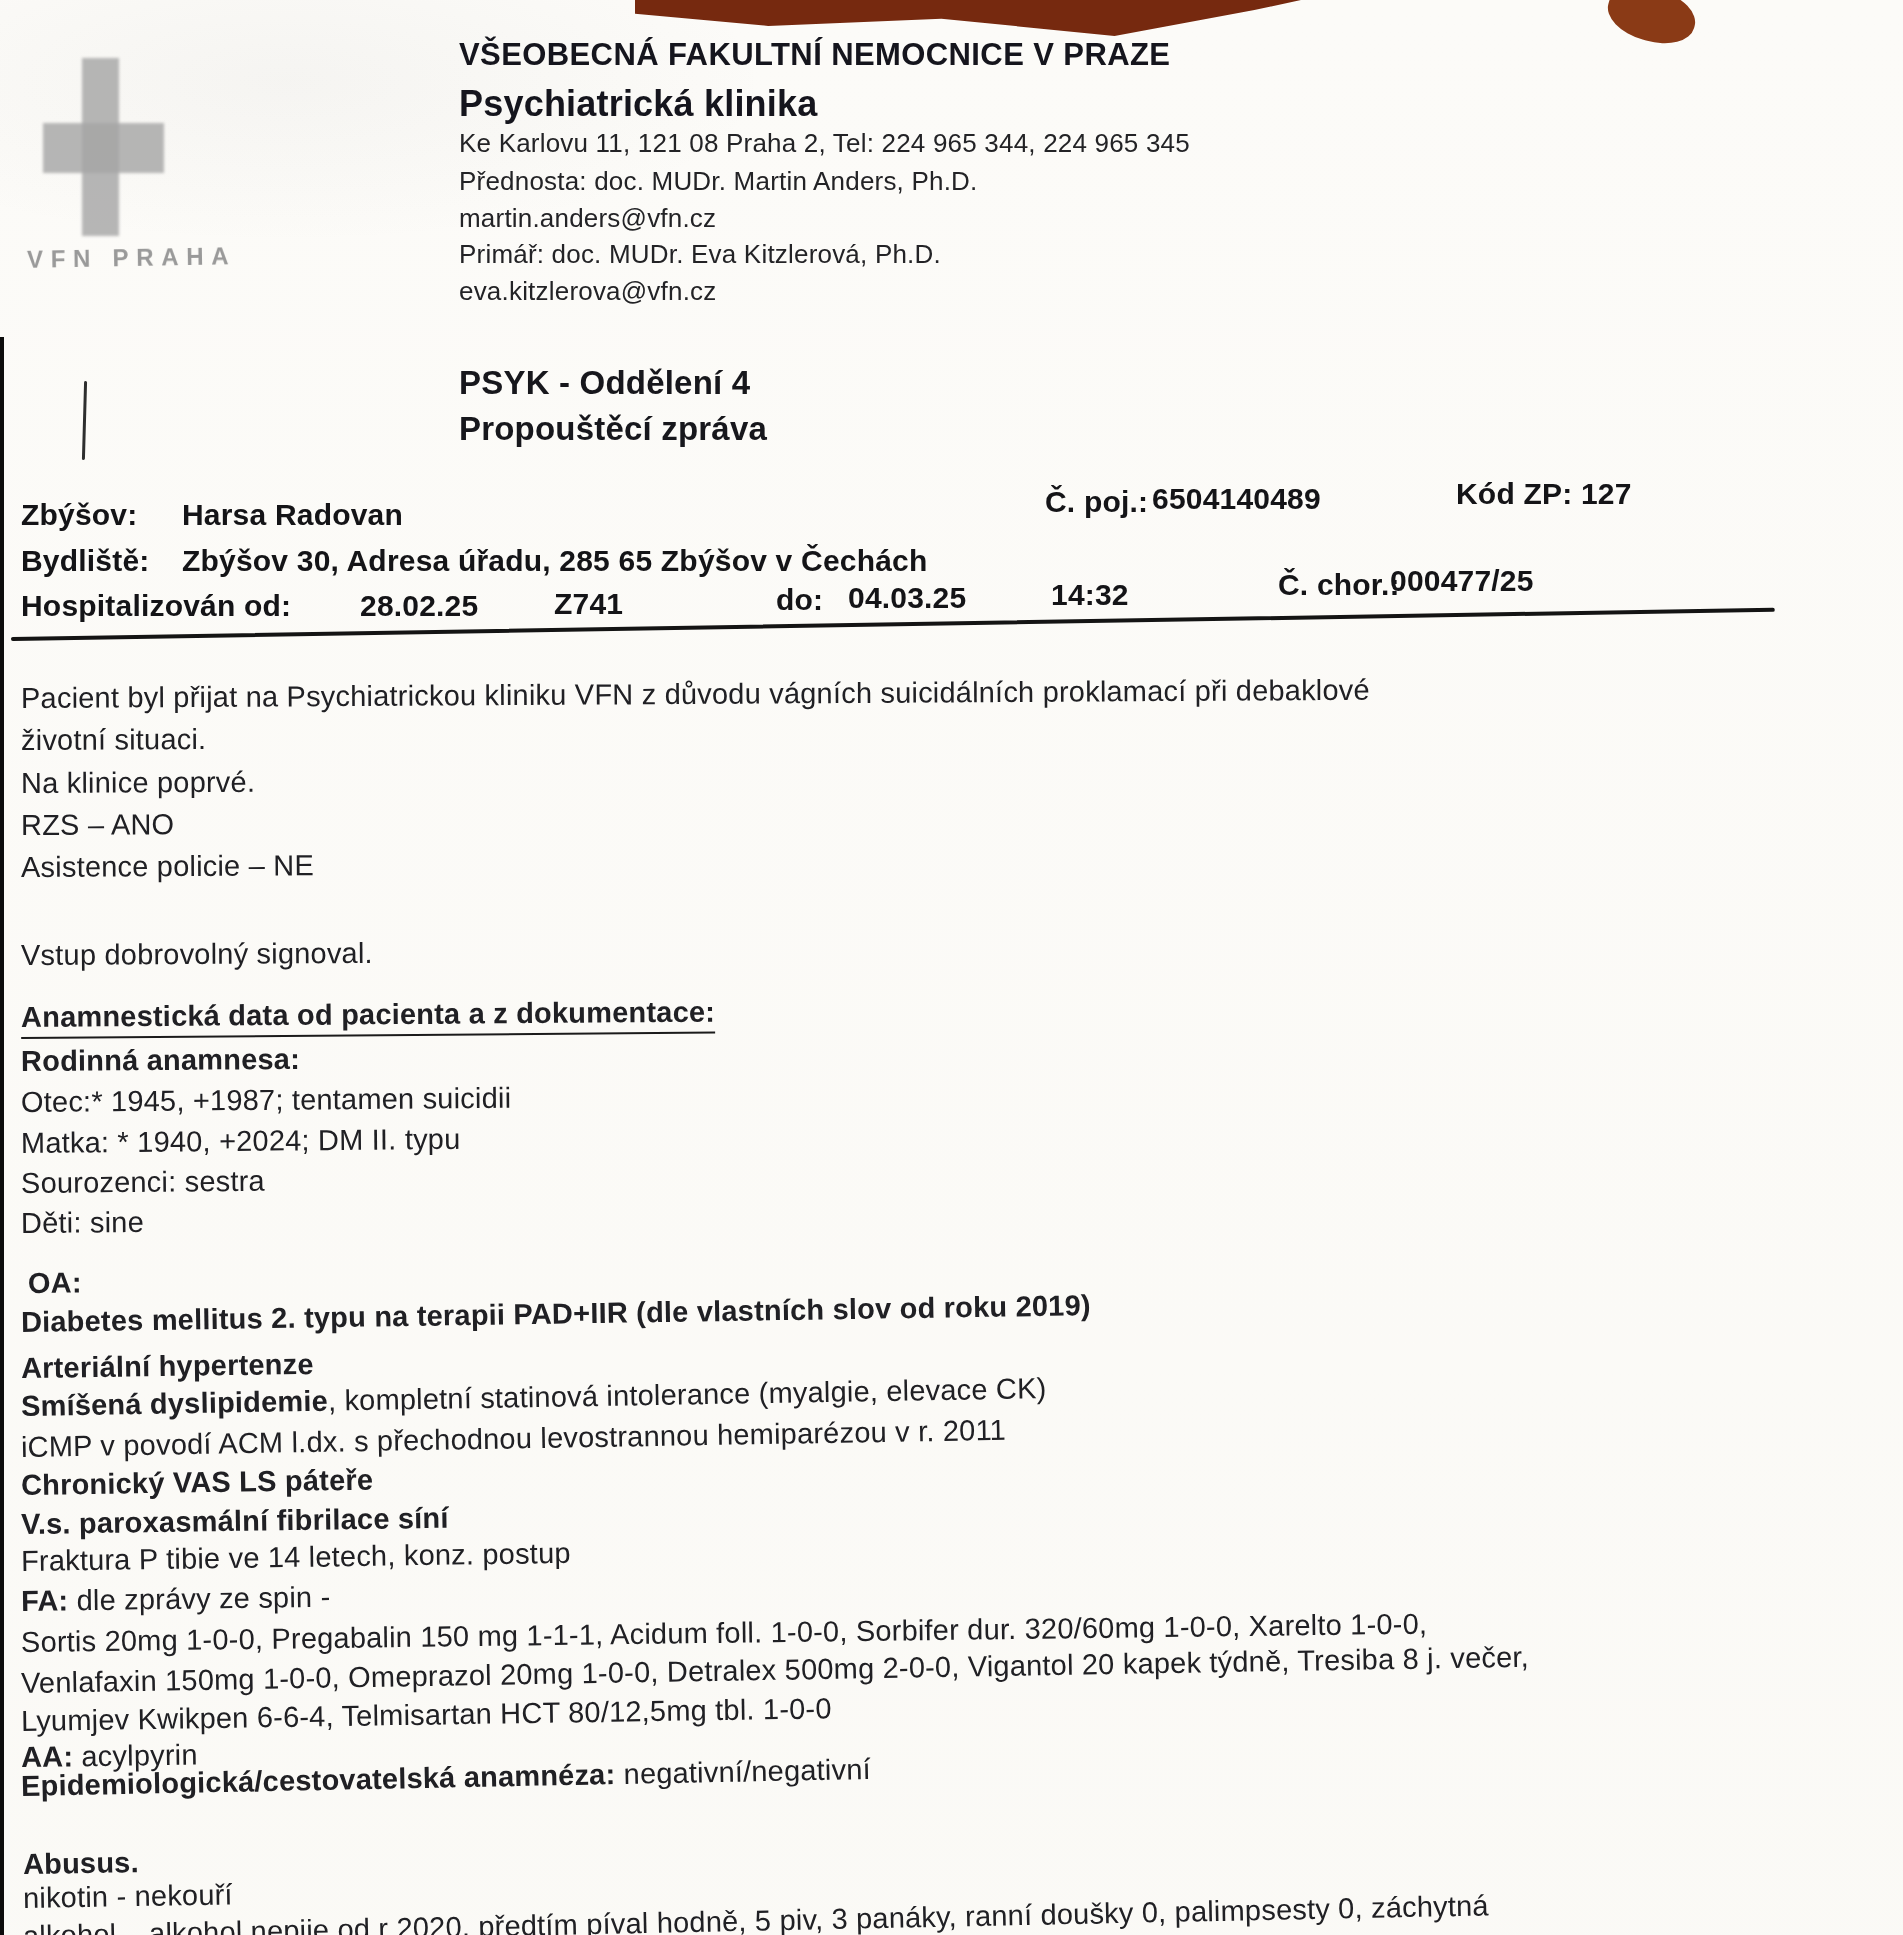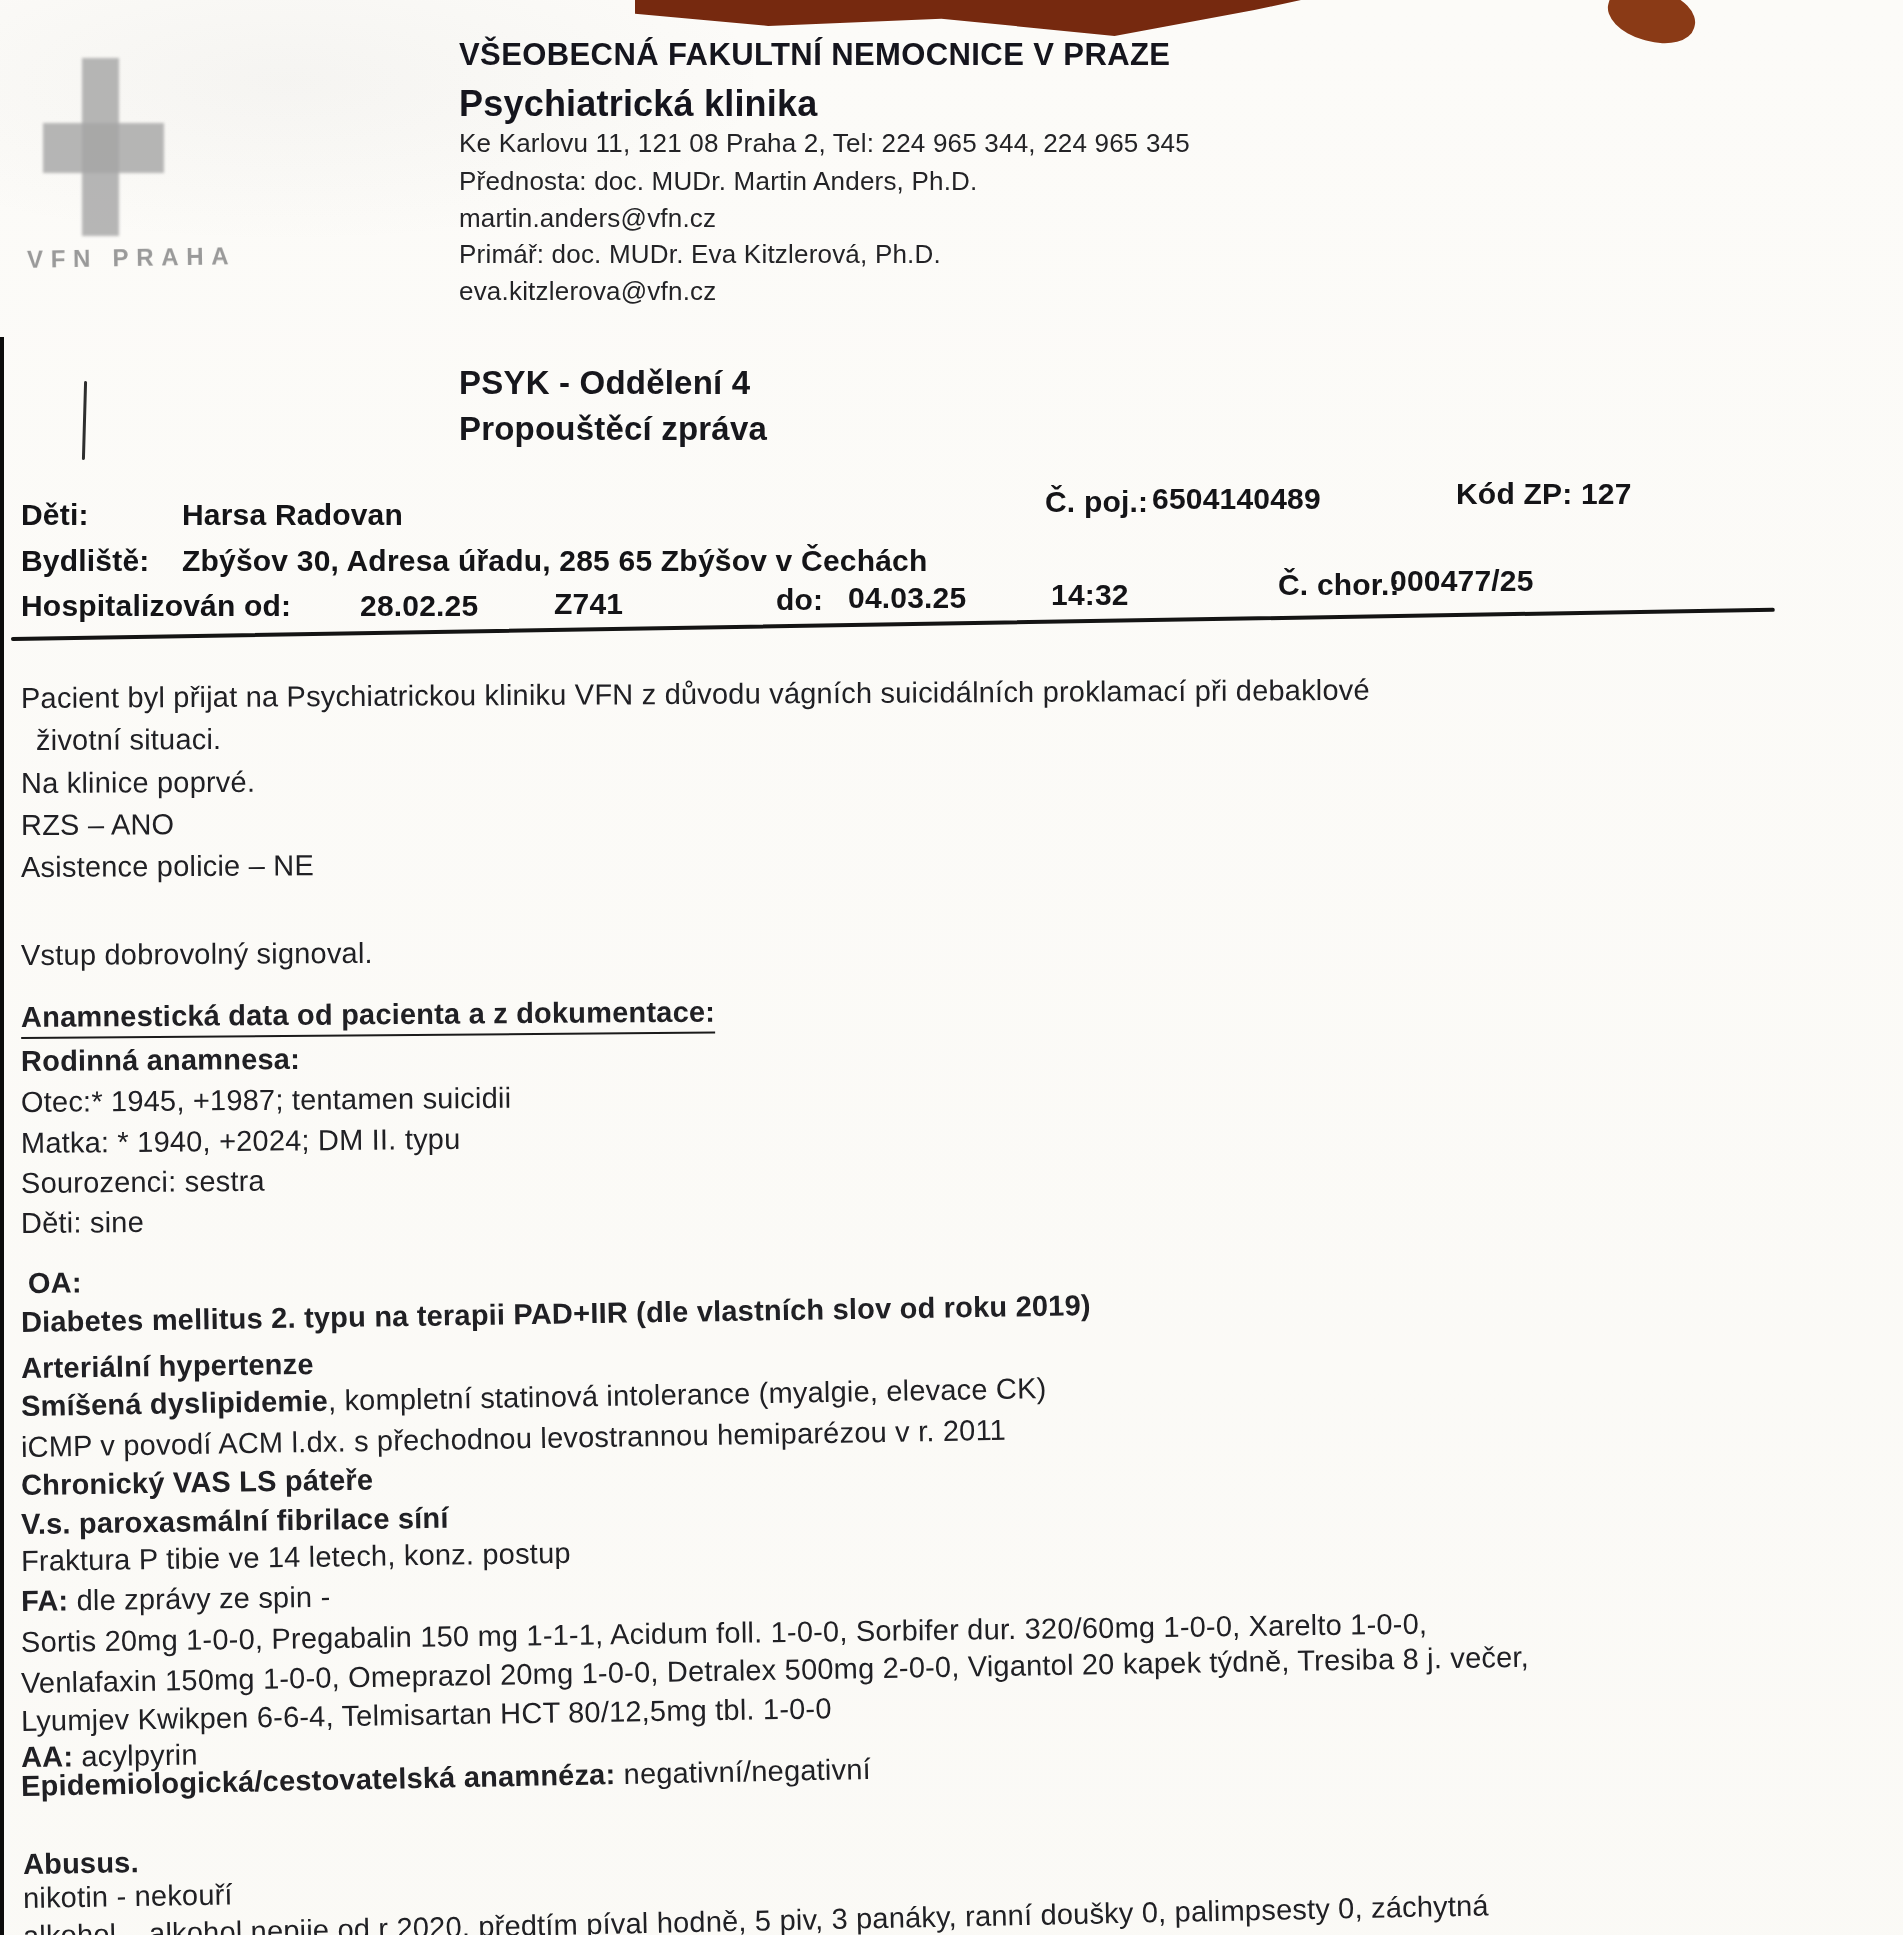--- a/index.html
+++ b/index.html
@@ -54,42 +54,42 @@
     <div class="ln hosp" style="top:37px;left:459px;">VŠEOBECNÁ FAKULTNÍ NEMOCNICE V PRAZE</div>
     <div class="ln clinic" style="top:83px;left:459px;">Psychiatrická klinika</div>
     <div class="ln hline" style="top:128px;left:459px;">Ke Karlovu 11, 121 08 Praha 2, Tel: 224 965 344, 224 965 345</div>
     <div class="ln hline" style="top:166px;left:459px;">Přednosta: doc. MUDr. Martin Anders, Ph.D.</div>
     <div class="ln hline" style="top:203px;left:459px;">martin.anders@vfn.cz</div>
     <div class="ln hline" style="top:239px;left:459px;">Primář: doc. MUDr. Eva Kitzlerová, Ph.D.</div>
     <div class="ln hline" style="top:276px;left:459px;">eva.kitzlerova@vfn.cz</div>
     <div class="ln dept" style="top:364px;left:459px;">PSYK - Oddělení 4</div>
     <div class="ln dept" style="top:410px;left:459px;">Propouštěcí zpráva</div>
 
-    <div class="ln prow" style="top:498px;left:21px;">Děti:</div>
+    <div class="ln prow" style="top:498px;left:21px;">Zbýšov:</div>
     <div class="ln prow" style="top:498px;left:182px;">Harsa Radovan</div>
     <div class="ln prow" style="top:485px;left:1045px;">Č. poj.:</div>
     <div class="ln prow" style="top:482px;left:1152px;">6504140489</div>
     <div class="ln prow" style="top:477px;left:1456px;"><span>Kód ZP:</span>&nbsp;<span>127</span></div>
 
     <div class="ln prow" style="top:544px;left:21px;">Bydliště:</div>
     <div class="ln prow" style="top:544px;left:182px;">Zbýšov 30, Adresa úřadu, 285 65 Zbýšov v Čechách</div>
 
     <div class="ln prow" style="top:589px;left:21px;">Hospitalizován od:</div>
     <div class="ln prow" style="top:589px;left:360px;">28.02.25</div>
     <div class="ln prow" style="top:587px;left:554px;">Z741</div>
     <div class="ln prow" style="top:583px;left:776px;">do:</div>
     <div class="ln prow" style="top:581px;left:848px;">04.03.25</div>
     <div class="ln prow" style="top:578px;left:1051px;">14:32</div>
     <div class="ln prow" style="top:568px;left:1278px;">Č. chor.:</div>
     <div class="ln prow" style="top:564px;left:1390px;">000477/25</div>
 
     <div class="rule"></div>
 
     <div class="ln body" style="top:682px;left:21px;transform:rotate(-0.35deg);">Pacient byl přijat na Psychiatrickou kliniku VFN z důvodu vágních suicidálních proklamací při debaklové</div>
-    <div class="ln body" style="top:724px;left:36px;transform:rotate(-0.3deg);">životní situaci.</div>
+    <div class="ln body" style="top:724px;left:21px;transform:rotate(-0.3deg);">životní situaci.</div>
     <div class="ln body" style="top:767px;left:21px;transform:rotate(-0.3deg);">Na klinice poprvé.</div>
     <div class="ln body" style="top:809px;left:21px;transform:rotate(-0.3deg);">RZS – ANO</div>
     <div class="ln body" style="top:851px;left:21px;transform:rotate(-0.35deg);">Asistence policie – NE</div>
     <div class="ln body" style="top:939px;left:21px;transform:rotate(-0.35deg);">Vstup dobrovolný signoval.</div>
 
     <div class="ln body" style="top:1001px;left:21px;transform:rotate(-0.45deg);"><span class="uhead">Anamnestická data od pacienta a z dokumentace:</span></div>
     <div class="ln body b" style="top:1045px;left:21px;transform:rotate(-0.45deg);">Rodinná anamnesa:</div>
     <div class="ln body" style="top:1086px;left:21px;transform:rotate(-0.5deg);">Otec:* 1945, +1987; tentamen suicidii</div>
     <div class="ln body" style="top:1127px;left:21px;transform:rotate(-0.55deg);">Matka: * 1940, +2024; DM II. typu</div>
     <div class="ln body" style="top:1167px;left:21px;transform:rotate(-0.55deg);">Sourozenci: sestra</div>

